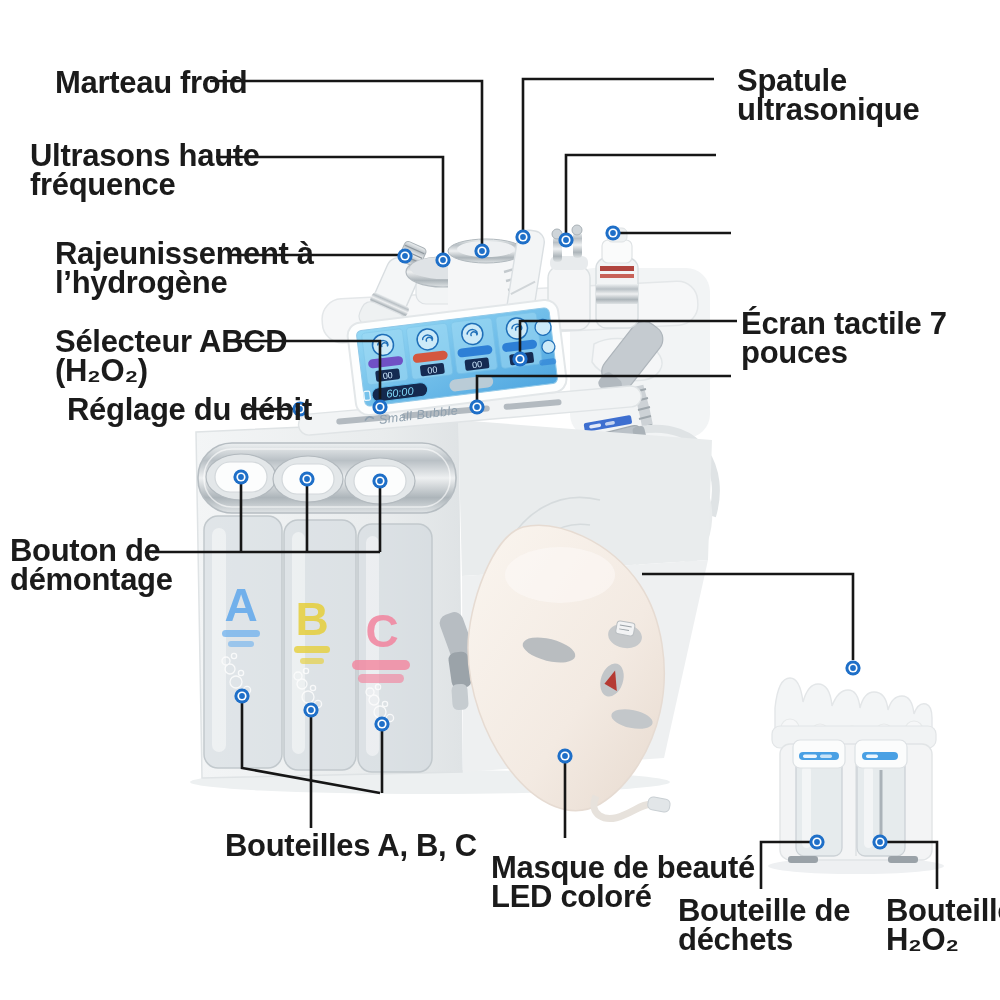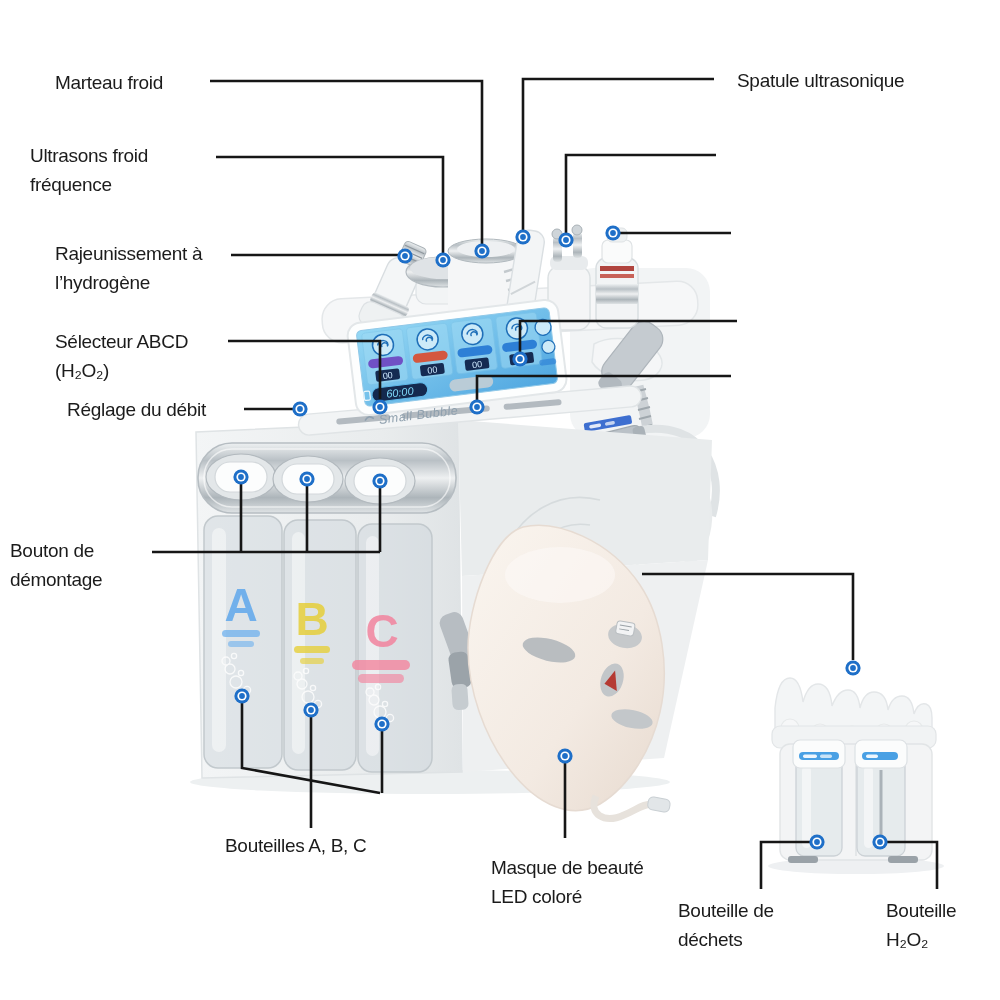--- a/index.html
+++ b/index.html
@@ -2,21 +2,21 @@
 <html><head>
 <meta charset="utf-8">
 <style>
   html,body{margin:0;padding:0;background:#fff;}
   .stage{
     position:relative;width:1000px;height:1000px;background:#ffffff;
     overflow:hidden;font-family:"Liberation Sans",sans-serif;
   }
   .stage svg{position:absolute;left:0;top:0;}
   .lbl{
-    position:absolute;font-size:19px;font-weight:400;line-height:29px;
+    position:absolute;font-size:31px;font-weight:700;line-height:29px;
     color:#1b1b1b;white-space:pre-line;letter-spacing:-0.3px;
   }
 </style>
 </head>
 <body>
 
 <div class="stage">
 
 <svg width="1000" height="1000" viewBox="0 0 1000 1000">
   <defs>
@@ -373,30 +373,31 @@
     <use href="#dotsym" x="311" y="710"></use>
     <use href="#dotsym" x="382" y="724"></use>
     <use href="#dotsym" x="565" y="756"></use>
     <use href="#dotsym" x="853" y="668"></use>
     <use href="#dotsym" x="817" y="842"></use>
     <use href="#dotsym" x="880" y="842"></use>
   </g>
 </svg>
 
   <div class="lbl" style="left:55px;top:68px;">Marteau froid</div>
-  <div class="lbl" style="left:30px;top:141px;">Ultrasons froid
+  <div class="lbl" style="left:30px;top:141px;">Ultrasons haute
 fréquence</div>
   <div class="lbl" style="left:55px;top:239px;">Rajeunissement à
 l’hydrogène</div>
   <div class="lbl" style="left:55px;top:327px;">Sélecteur ABCD
 (H₂O₂)</div>
   <div class="lbl" style="left:67px;top:395px;">Réglage du débit</div>
   <div class="lbl" style="left:10px;top:536px;">Bouton de
 démontage</div>
   <div class="lbl" style="left:225px;top:831px;">Bouteilles A, B, C</div>
   <div class="lbl" style="left:462px;top:853px;margin-left:29px;">Masque de beauté
 LED coloré</div>
   <div class="lbl" style="left:737px;top:66px;">Spatule ultrasonique</div>
+  <div class="lbl" style="left:741px;top:309px;">Écran tactile 7 pouces</div>
   <div class="lbl" style="left:678px;top:896px;">Bouteille de
 déchets</div>
   <div class="lbl" style="left:886px;top:896px;">Bouteille
 H₂O₂</div>
 </div>
 
 </body></html>

